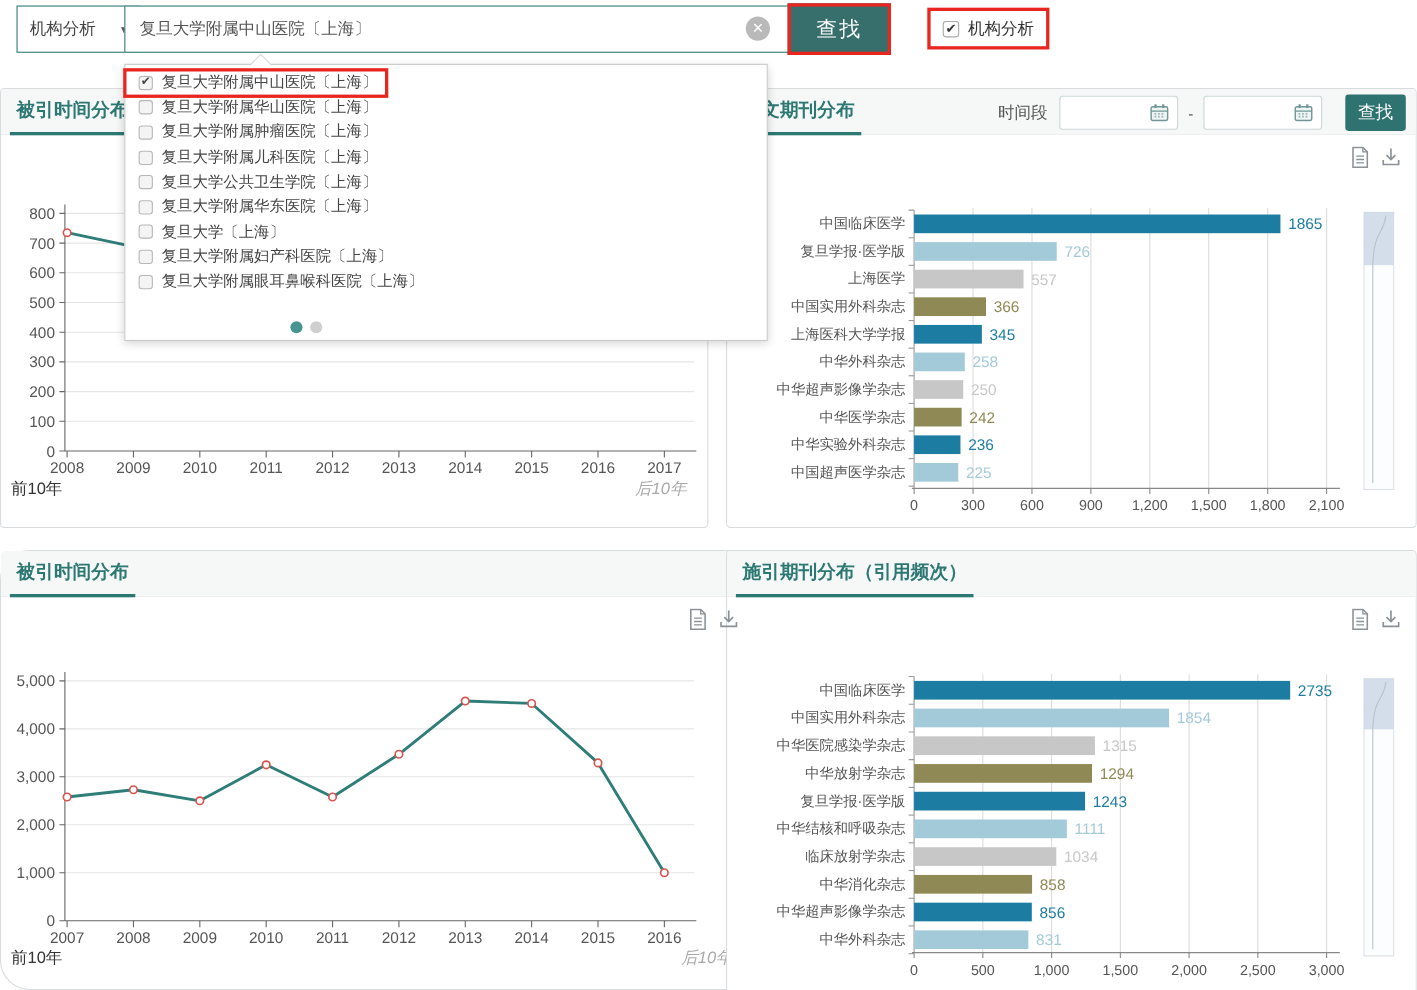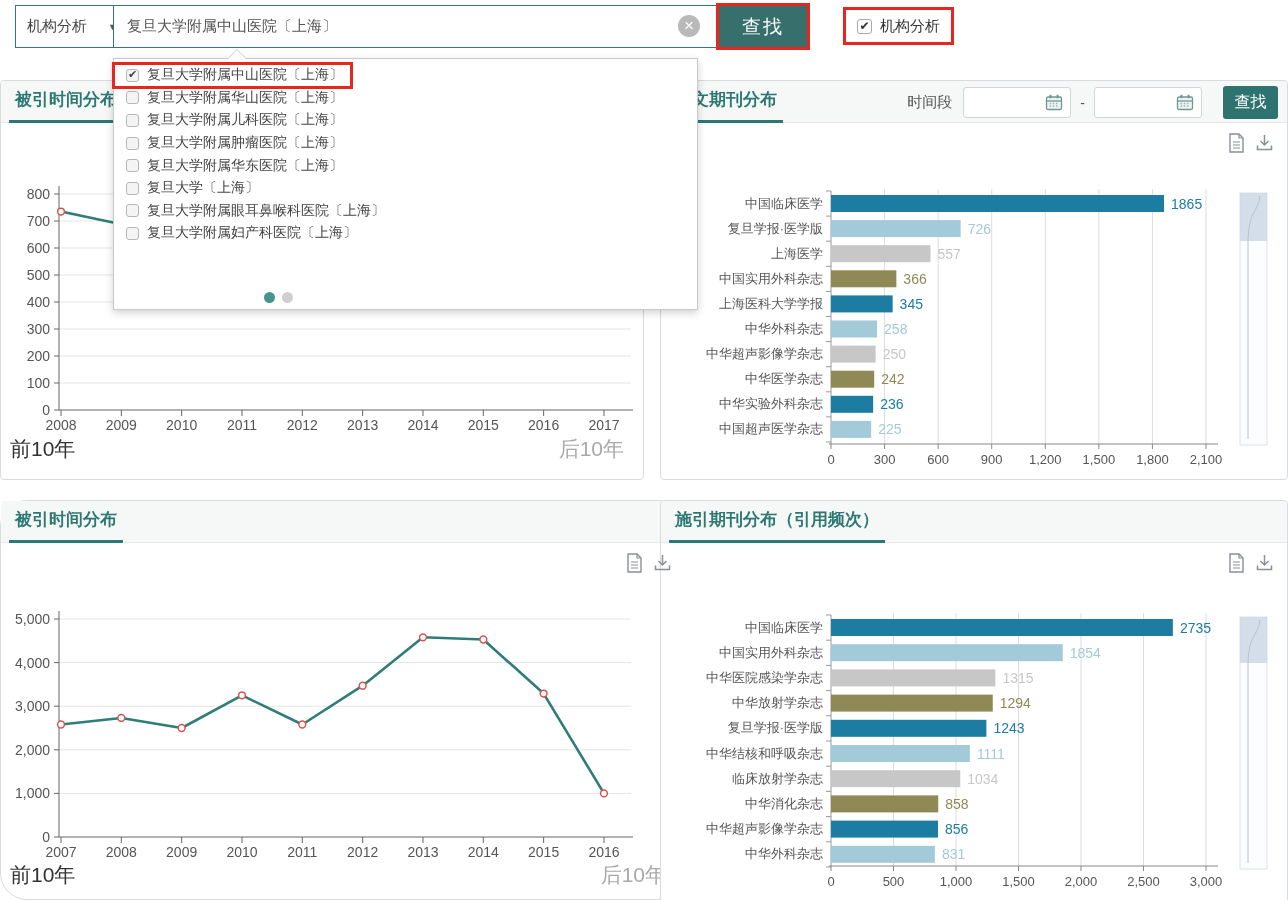--- a/index.html
+++ b/index.html
@@ -47,23 +47,23 @@
   
   .panel { position:absolute; background:#fff; border:1px solid #d8dcdf; border-radius:4px; }
   .panel-header { position:relative; height:42px; background:#f6f7f7; border-bottom:1px solid #e8eaea;
     border-radius:4px 4px 0 0; }
   .panel-title { position:absolute; left:8px; top:0; height:42px; line-height:38px;
     border-bottom:3px solid #2c7873; padding:0 6px; font-size:17px; font-weight:bold; color:#2c7873;
     white-space:nowrap; }
   .panel-body { position:relative; height:357px; }
   .chart-tools { position:absolute; right:13px; top:10px; display:flex; gap:10px; z-index:5; }
   .chart-tools svg { cursor:pointer; }
-  .decade { position:absolute; font-size:21px; }
+  .decade { position:absolute; font-size:15px; }
   .decade.front { left:9px; color:#333; }
-  .decade.back { right:19px; color:#a9a9a9; }
+  .decade.back { right:19px; color:#a9a9a9;font-style:italic; }
 
   
   .range-controls { position:absolute; right:9px; top:5px; display:flex; align-items:center; gap:9px;margin-left:34px; }
   .range-label { font-size:15px; color:#555; margin-right:2px; }
   .date-input { width:108px; height:31px; border:1px solid #ccd7d7; border-radius:3px; background:#fff;
     display:flex; align-items:center; justify-content:space-between; padding:0 7px; cursor:text; }
   .date-val { font-size:13px; color:#555; }
   .range-dash { font-size:14px; color:#555; }
   .btn-find-sm { width:55px; height:33px; background:#2e736f; color:#fff; font-size:16px; border:none;
     border-radius:3px; margin-left:12px; cursor:pointer; font-family:inherit; }
@@ -101,41 +101,45 @@
             <span class="tick">✔</span>
           </span>
           <span>复旦大学附属中山医院〔上海〕</span>
         </div>
         <div class="dd-item">
           <span class="cb"></span>
           <span>复旦大学附属华山医院〔上海〕</span>
         </div>
         <div class="dd-item">
           <span class="cb"></span>
+          <span>复旦大学附属肿瘤医院〔上海〕</span>
+        </div>
+        <div class="dd-item">
+          <span class="cb"></span>
           <span>复旦大学附属儿科医院〔上海〕</span>
         </div>
         <div class="dd-item">
           <span class="cb"></span>
-          <span>复旦大学附属肿瘤医院〔上海〕</span>
+          <span>复旦大学公共卫生学院〔上海〕</span>
         </div>
         <div class="dd-item">
           <span class="cb"></span>
           <span>复旦大学附属华东医院〔上海〕</span>
         </div>
         <div class="dd-item">
           <span class="cb"></span>
           <span>复旦大学〔上海〕</span>
         </div>
         <div class="dd-item">
           <span class="cb"></span>
+          <span>复旦大学附属妇产科医院〔上海〕</span>
+        </div>
+        <div class="dd-item">
+          <span class="cb"></span>
           <span>复旦大学附属眼耳鼻喉科医院〔上海〕</span>
-        </div>
-        <div class="dd-item">
-          <span class="cb"></span>
-          <span>复旦大学附属妇产科医院〔上海〕</span>
         </div>
       </div>
     <div class="dd-dots" id="dd-dots">
         <span class="dd-dot active"></span>
         <span class="dd-dot"></span>
       </div>
   </div>
 
   <div class="panel" style="left:0;top:80px;width:644px;height:400px;">
     <div class="panel-header">

